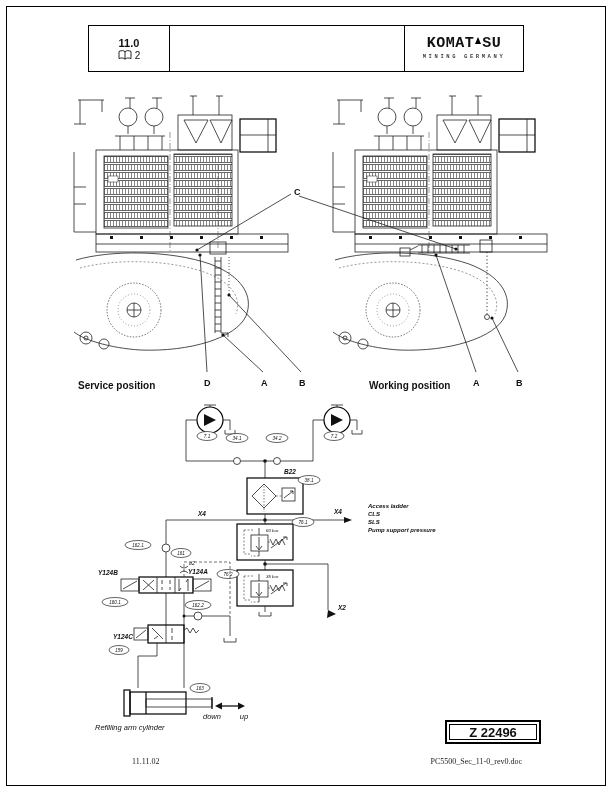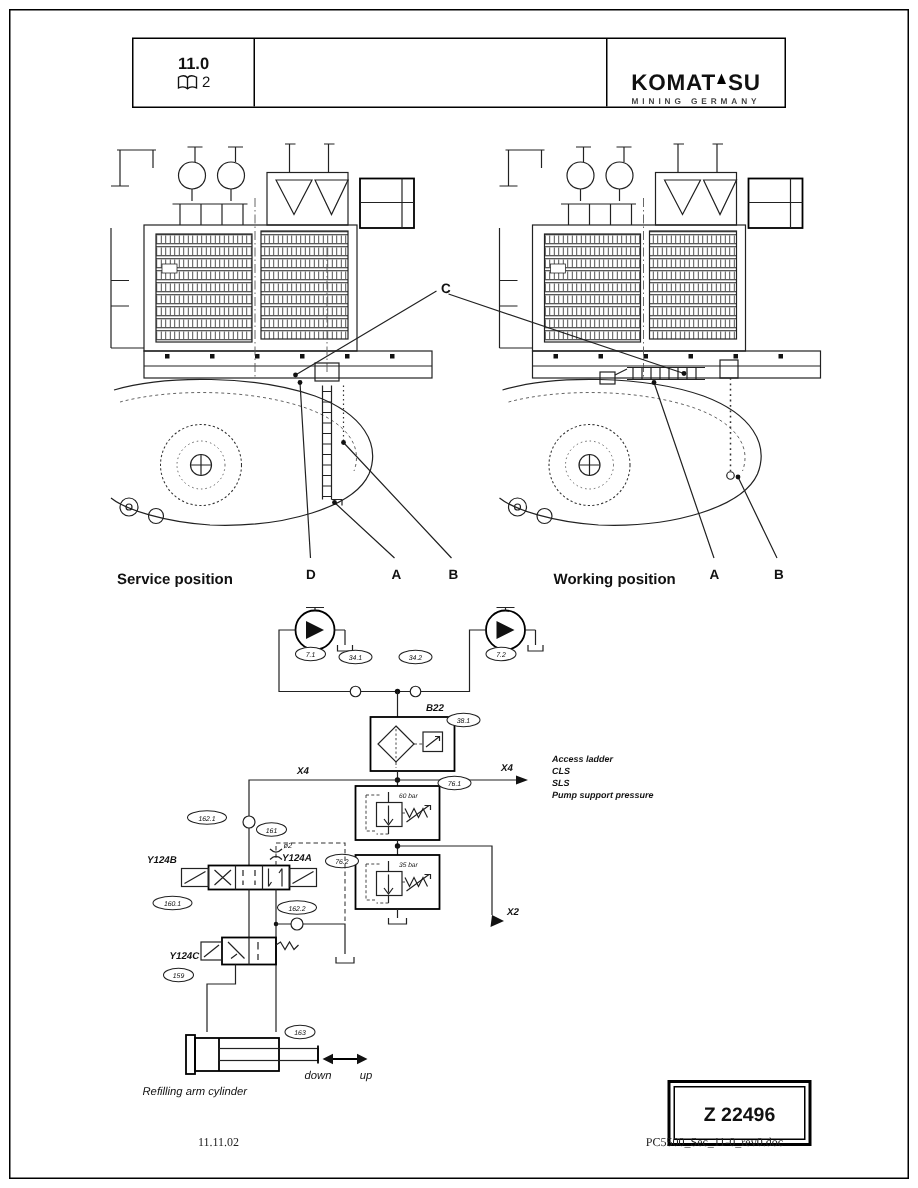--- a/index.html
+++ b/index.html
@@ -5,41 +5,41 @@
   html,body{margin:0;padding:0;background:#fff;}
   .page{position:relative;width:612px;height:792px;background:#fff;overflow:hidden;
         font-family:"Liberation Sans",sans-serif;color:#111;}
   .page-frame{position:absolute;inset:6px;border:1px solid #000;pointer-events:none;}
   
   .hdr{position:absolute;left:88px;top:25px;width:436px;height:47px;border:1px solid #000;
        display:flex;box-sizing:border-box;}
   .hdr-cell1{width:80px;border-right:1px solid #000;display:flex;flex-direction:column;
              align-items:center;justify-content:center;gap:1px;}
   .hdr-cell2{flex:1;border-right:1px solid #000;}
-  .hdr-cell3{width:118px;display:flex;flex-direction:column;align-items:center;justify-content:flex-end;}
+  .hdr-cell3{width:118px;display:flex;flex-direction:column;align-items:center;justify-content:center;font-family:Liberation Mono, monospace;}
   .sec-num{font-weight:bold;font-size:11px;line-height:12px;}
   .book-row{display:flex;align-items:center;gap:3px;font-size:10px;}
   .brand{display:flex;align-items:flex-start;font-weight:bold;font-size:15px;letter-spacing:.5px;line-height:14px;}
   .wedge{width:0;height:0;border-left:3px solid transparent;border-right:3px solid transparent;
          border-bottom:7px solid #000;margin:0 1px;}
   .brand-sub{font-size:5.5px;font-weight:bold;letter-spacing:2.6px;color:#444;margin-top:2px;}
   
   .figs{position:absolute;left:66px;top:90px;}
   .schem{position:absolute;left:88px;top:398px;font-style:italic;}
   svg{display:block;}
   svg text{font-family:"Liberation Sans",sans-serif;fill:#111;}
   .ln{stroke:#222;stroke-width:.8;fill:none;}
   .ln-b{stroke:#000;stroke-width:1.2;fill:none;}
   .cap{font-size:10px;font-weight:bold;}
   .callout{font-size:9px;font-weight:bold;}
   .lbl{font-size:6.5px;font-weight:bold;}
   .tiny{font-size:4.6px;}
   .oval{stroke:#222;stroke-width:.7;fill:#fff;}
   
-  .znum{position:absolute;left:445px;top:720px;width:96px;height:44px;border:2px solid #000;
+  .znum{position:absolute;left:445px;top:720px;width:96px;height:24px;border:2px solid #000;
         box-sizing:border-box;padding:2px;}
   .znum-in{width:100%;height:100%;border:1px solid #000;box-sizing:border-box;display:flex;
            align-items:center;justify-content:center;font-weight:bold;font-size:13px;}
   
   .foot{position:absolute;left:0;top:757px;width:612px;font-family:"Liberation Serif",serif;
         font-size:8px;color:#222;}
   .foot-date{position:absolute;left:92px;margin-left:40px;}
   .foot-file{position:absolute;right:90px;}
 </style>
 </head>

